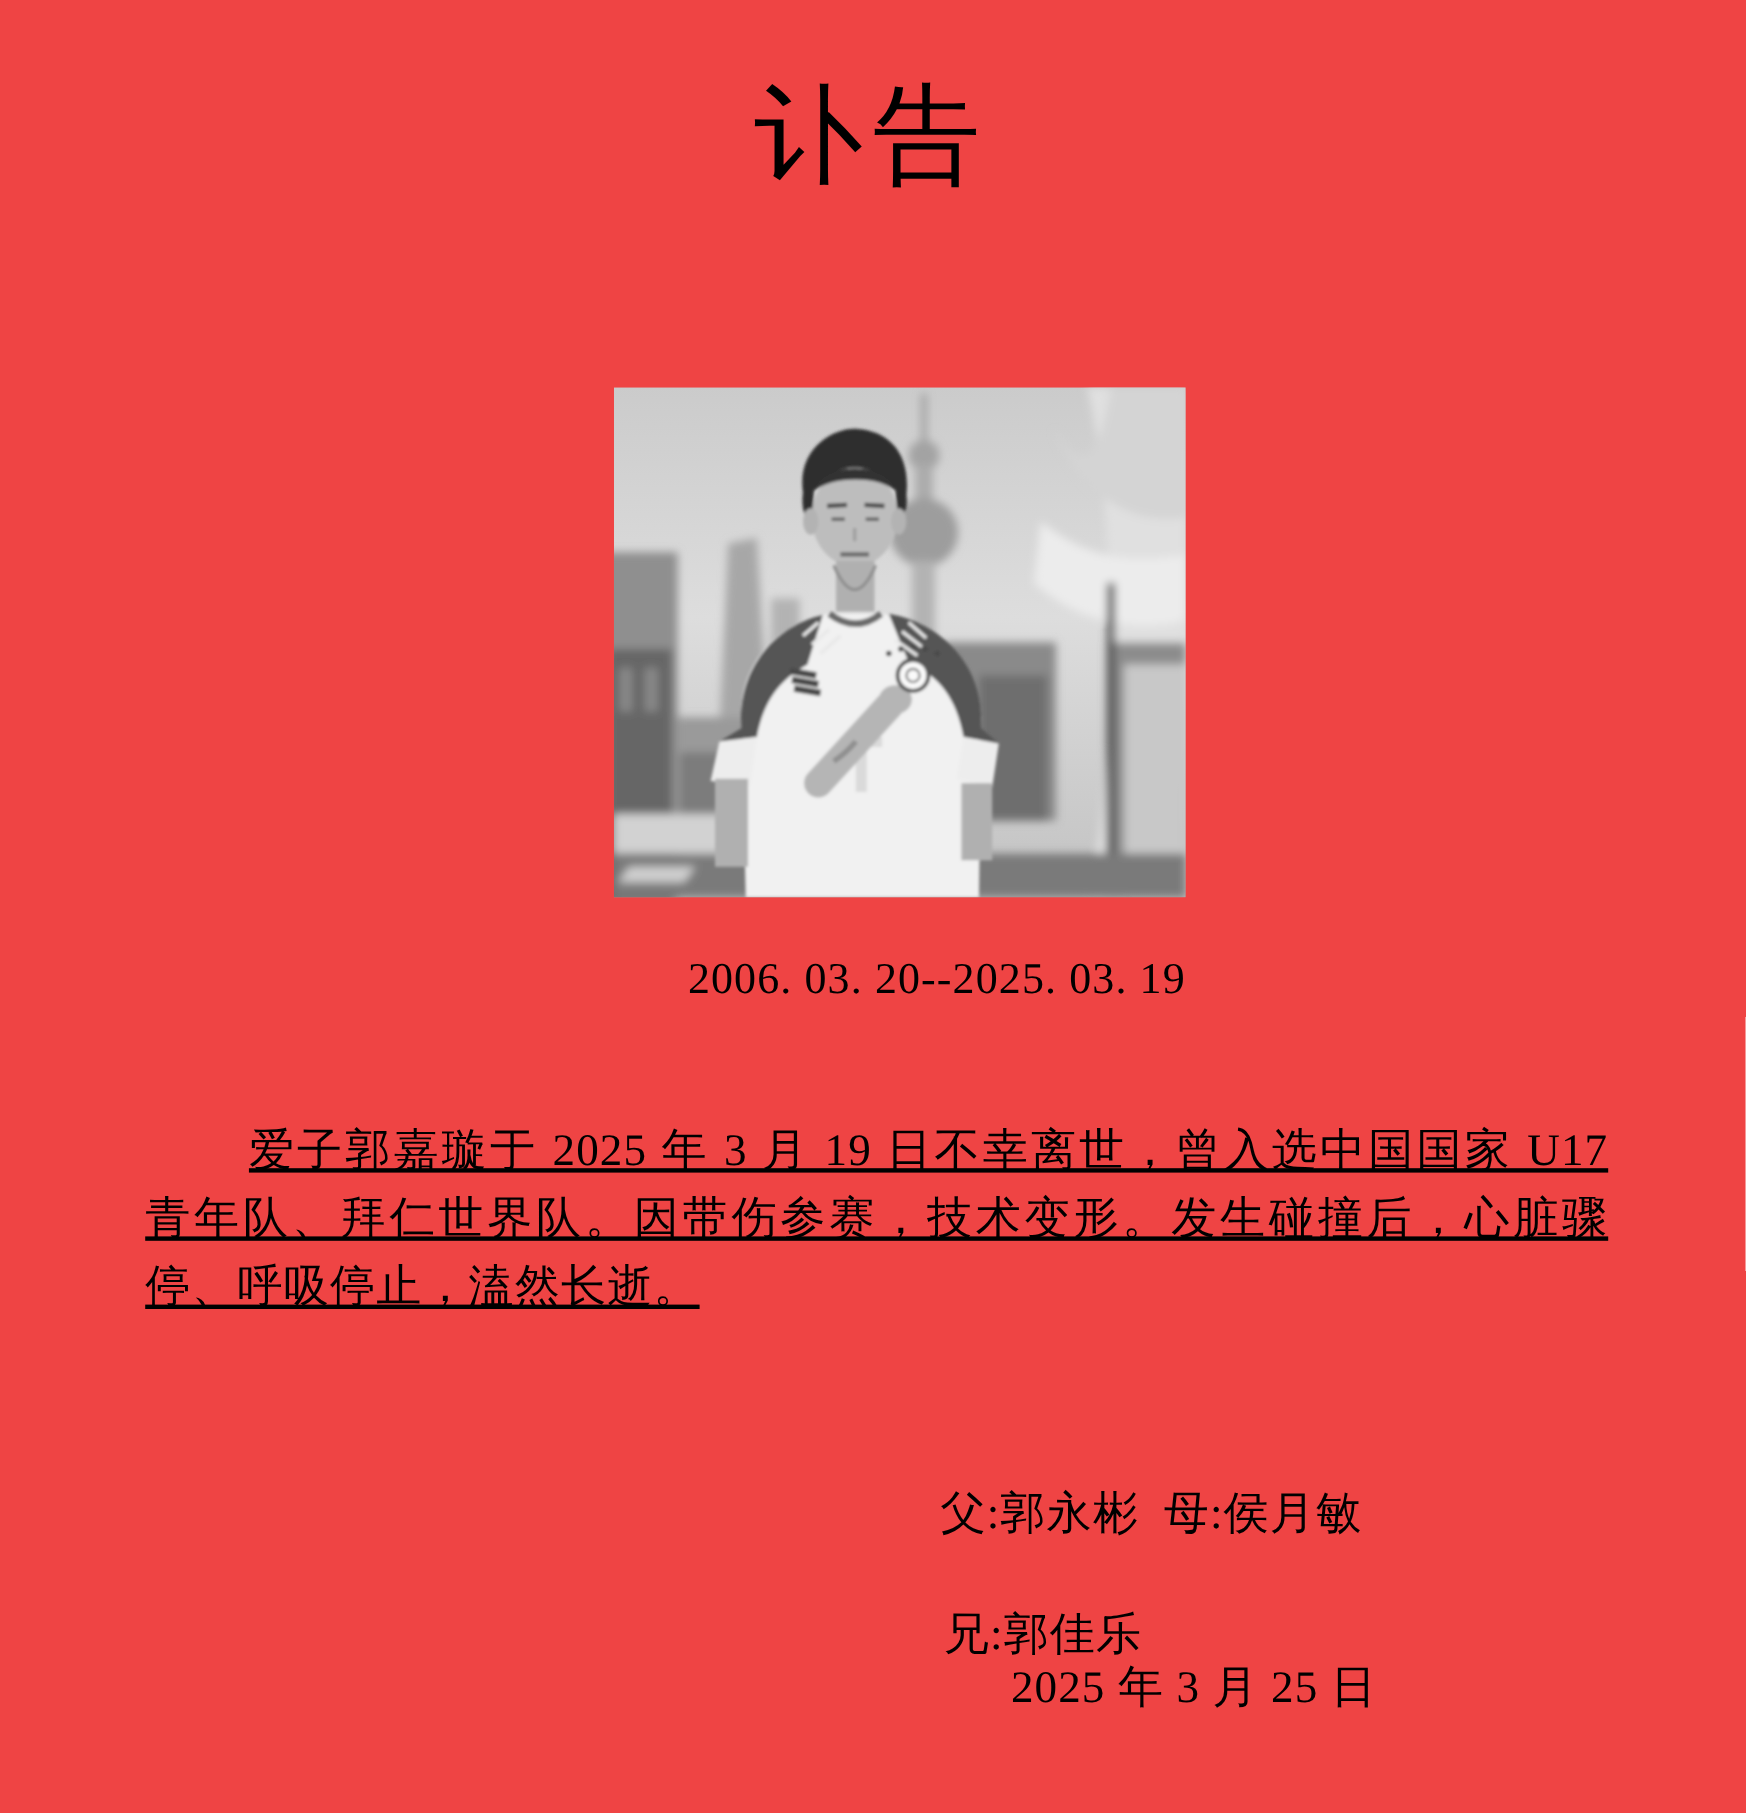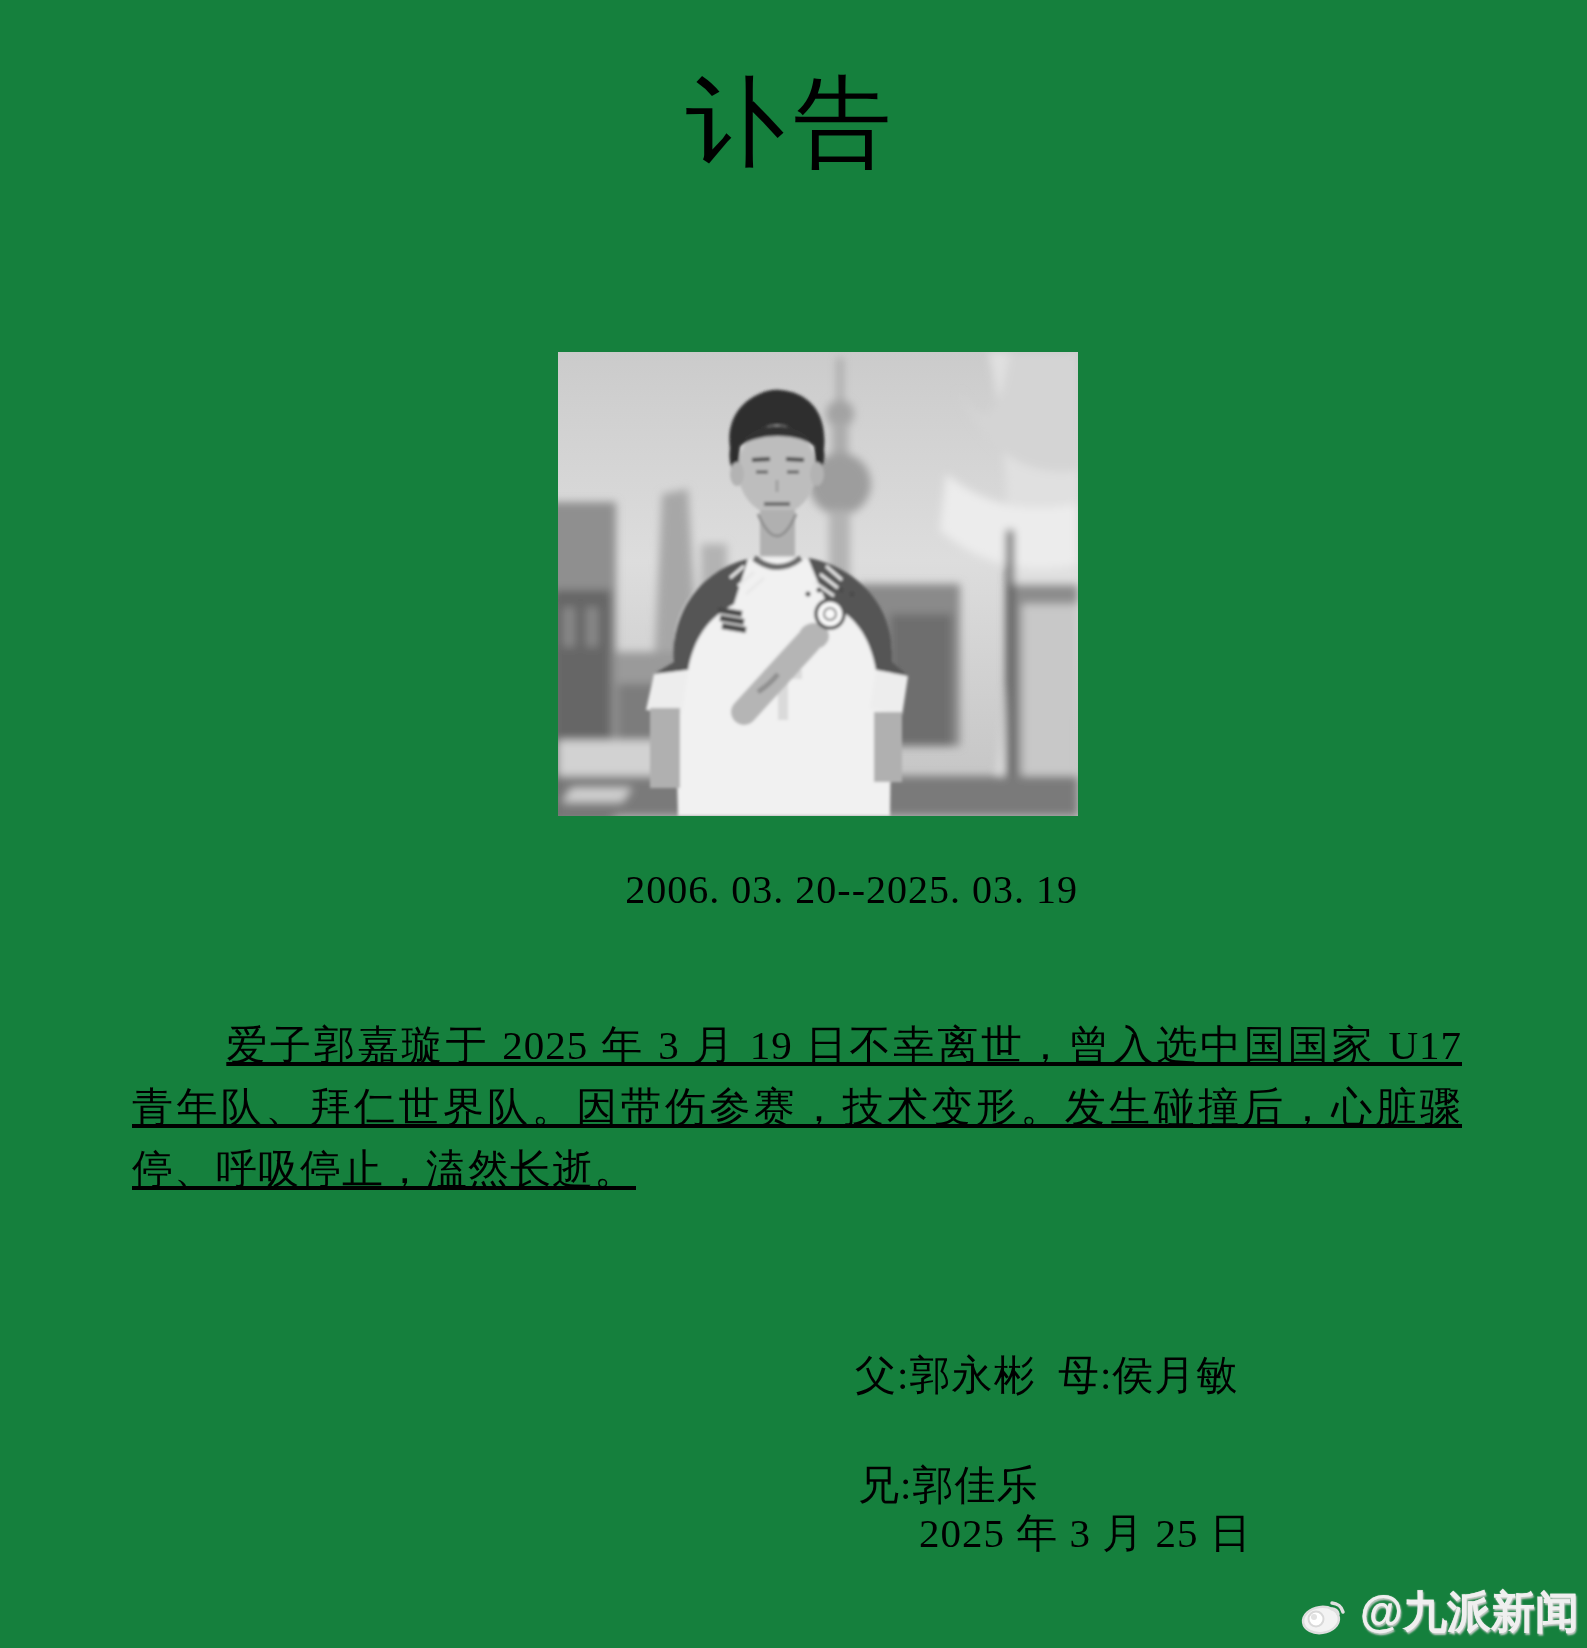--- a/index.html
+++ b/index.html
@@ -1,20 +1,20 @@
 <!DOCTYPE html>
 <html><head>
 <meta charset="utf-8">
 <style>
   html, body { margin: 0; padding: 0; background: #ffffff; }
   .page {
     position: relative;
     width: 1587px;
     height: 1648px;
-    background: #15803d;
+    background: #ef4444;
     color: #000000;
     font-family: "Liberation Serif", "DejaVu Serif", serif;
     overflow: hidden;
   }
   .title {
     position: absolute;
     top: 58px;
     left: 0;
     width: 100%;
     margin: 0;
@@ -181,26 +181,14 @@
   <div class="dates">2006. 03. 20--2025. 03. 19</div>
 
   <div class="letter">
     <p class="para">爱子郭嘉璇于 2025 年 3 月 19 日不幸离世，曾入选中国国家 U17 青年队、拜仁世界队。因带伤参赛，技术变形。发生碰撞后，心脏骤停、呼吸停止，溘然长逝。</p>
   </div>
 
   <div class="sig sig-parents">父:郭永彬  母:侯月敏</div>
   <div class="sig sig-brother">兄:郭佳乐</div>
   <div class="sig sig-date">2025 年 3 月 25 日</div>
 
-  <div class="watermark">
-    <span class="wm-icon">
-      <svg width="52" height="46" viewBox="0 0 52 46">
-        <ellipse cx="21" cy="30" rx="18" ry="13" fill="#f3f3f3" stroke="#dedede" stroke-width="2.5" transform="rotate(-8 21 30)"></ellipse>
-        <circle cx="16" cy="29" r="7.5" fill="#ffffff" stroke="#d9d9d9" stroke-width="2"></circle>
-        <circle cx="14" cy="27" r="3" fill="#e2e2e2"></circle>
-        <path d="M32 13 a 12 12 0 0 1 11 9" stroke="#e0e0e0" stroke-width="3.5" fill="none" stroke-linecap="round"></path>
-        <path d="M32 19 a 6 6 0 0 1 6 5" stroke="#e0e0e0" stroke-width="3.5" fill="none" stroke-linecap="round"></path>
-      </svg>
-    </span>
-    <span class="wm-text">@九派新闻</span>
-  </div>
 
 </div>
 
 </body></html>

